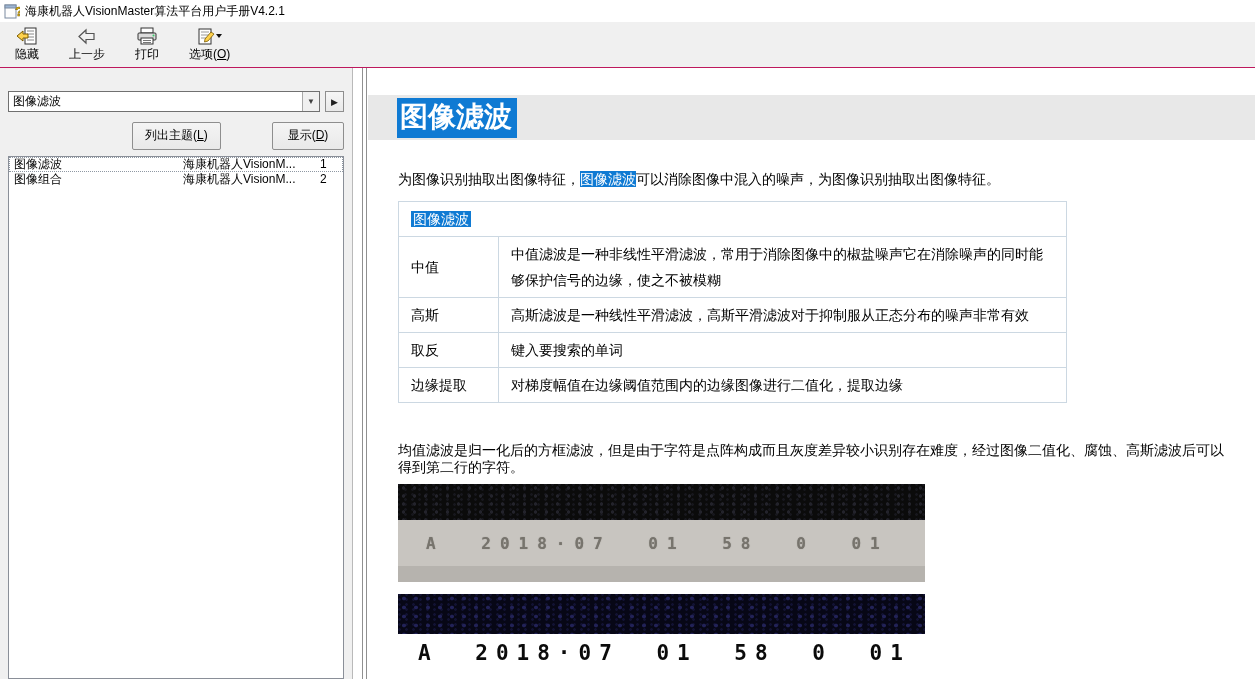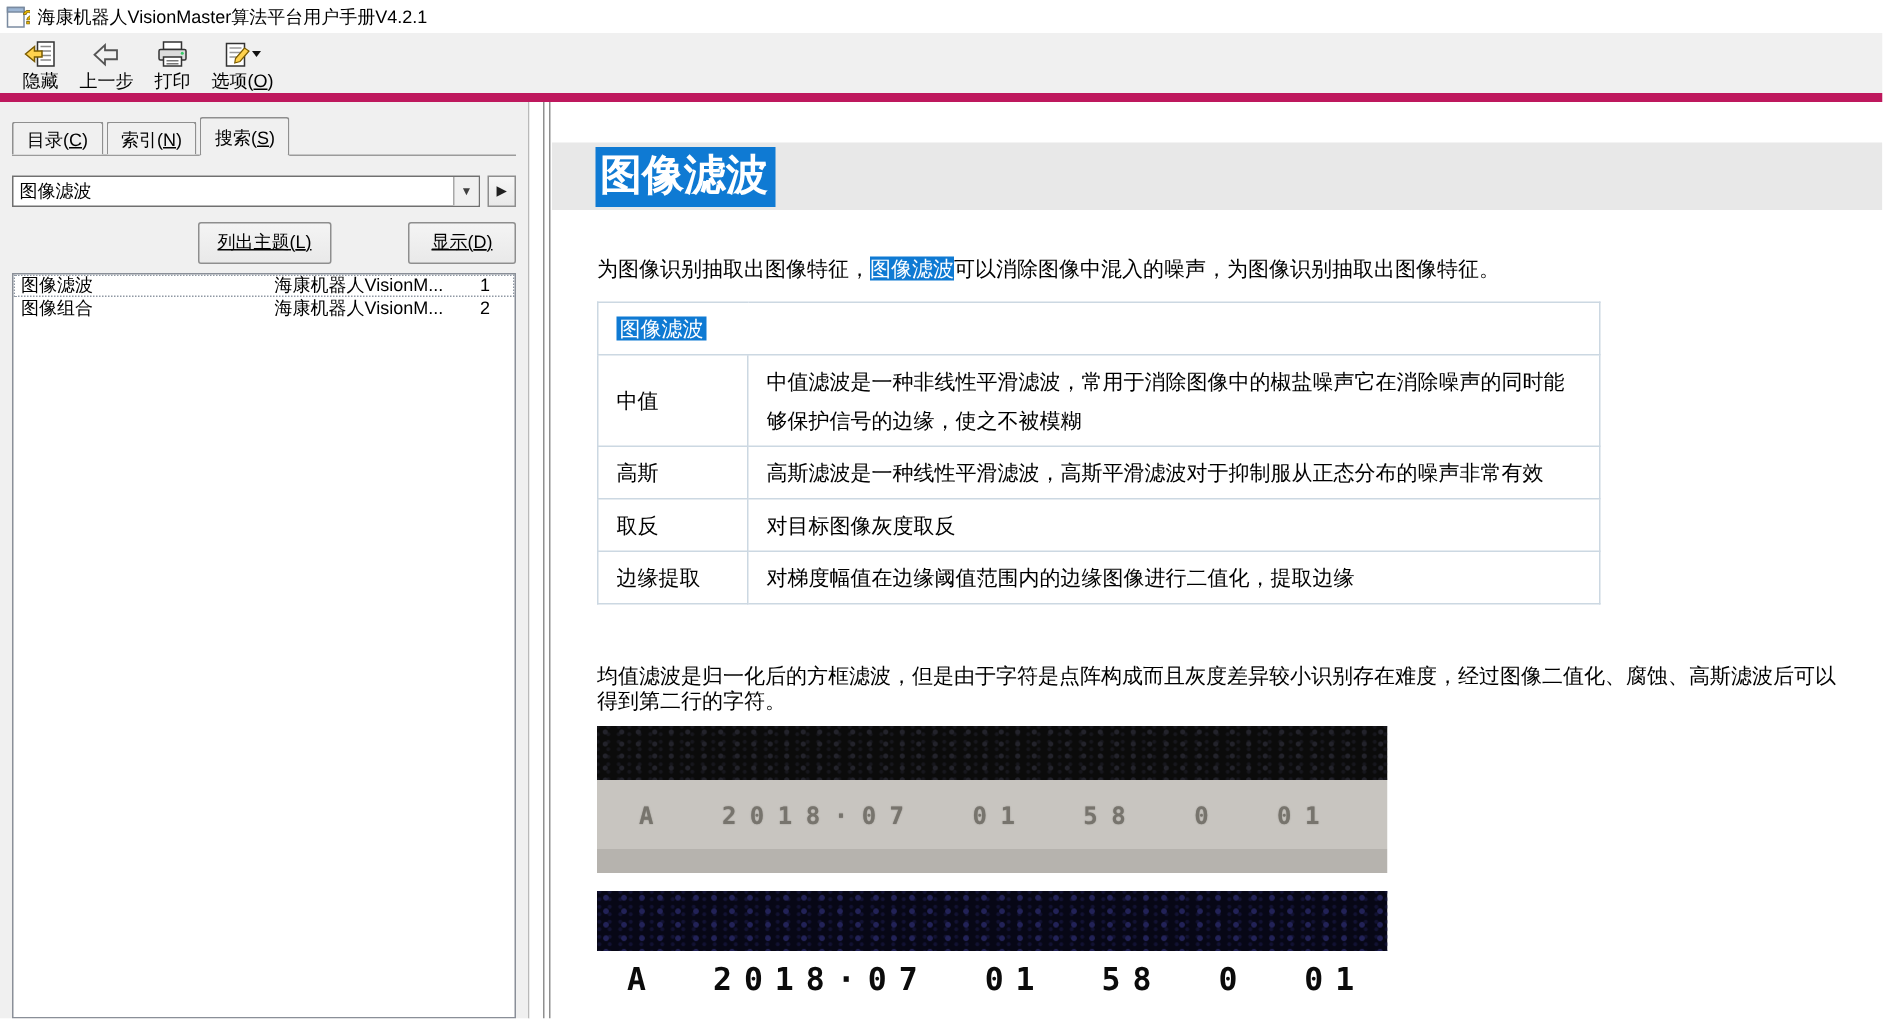--- a/index.html
+++ b/index.html
@@ -5,22 +5,22 @@
   * { box-sizing: border-box; margin: 0; padding: 0; }
   html,body { width:1255px; height:679px; overflow:hidden; background:#fff;
     font-family:"Liberation Sans","DejaVu Sans",sans-serif; color:#000; }
 
   
   .titlebar{ height:22px; background:#fff; display:flex; align-items:center;
     padding-left:4px; gap:5px; font-size:12px; }
   .titlebar .appicon{ width:16px; height:16px; display:inline-block; }
 
   
-  .toolbar{ height:46px; background:#f0f0f0; border-bottom:6px solid #be185d;
-    display:flex; align-items:stretch; padding:3px 0 1px 8px; }
+  .toolbar{ height:46px; background:#f0f0f0; border-bottom:1px solid #be185d;
+    display:flex; align-items:stretch; padding:3px 0 1px 8px; gap:16px; }
   .tbtn{ display:flex; flex-direction:column; align-items:center; justify-content:space-between;
     font-size:12px; padding:1px 6px 2px; background:transparent; border:1px solid transparent; cursor:default; }
   .tbtn .ticon{ height:20px; display:flex; align-items:center; }
 
   
   .main{ display:flex; height:611px; }
 
   
   .sidebar{ width:353px; background:#f0f0f0; border-right:1px solid #b9b9b9;
     display:flex; flex-direction:column; padding:10px 8px 0 8px; font-size:12px; }
@@ -30,21 +30,21 @@
   .tab.active{ height:26px; padding-top:5px; margin-bottom:-1px; border-bottom:1px solid #f0f0f0; }
   .tab .mn, .mn{ text-decoration:underline; }
   .search-label{ margin-top:14px; }
   .combo-row{ display:flex; margin-top:13px; height:21px; }
   .combo{ flex:1; background:#fff; border:1px solid #707070; display:flex; align-items:center; }
   .combo-text{ flex:1; padding-left:4px; }
   .combo-drop{ width:17px; height:100%; background:#f0f0f0; border-left:1px solid #a8a8a8;
     display:flex; align-items:center; justify-content:center; font-size:8px; color:#404040; }
   .arrow-btn{ width:19px; margin-left:5px; border:1px solid #8e8e8e; background:linear-gradient(#f6f6f6,#e9e9e9);
     display:flex; align-items:center; justify-content:center; font-size:9px; color:#202020; }
-  .btn-row{ display:flex; margin-top:10px;text-decoration:underline; }
+  .btn-row{ display:flex; margin-top:10px; }
   .btn{ border:1px solid #8e8e8e; background:linear-gradient(#f4f4f4,#e9e9e9);
     font-size:12px; padding:4px 12px 5px; border-radius:2px; }
   .btn-list{ margin-left:124px; }
   .btn-show{ margin-left:auto; min-width:72px; text-align:center; }
   .select-row{ display:flex; margin-top:17px; }
   .found{ margin-left:113px; }
 
   .listview{ margin-top:6px; flex:1; background:#fff; border:1px solid #8a8f98;
     display:flex; flex-direction:column; overflow:hidden; }
   .lv-header{ display:flex; background:#f0f0f0; height:19px; flex:none; }
@@ -152,25 +152,20 @@
         <path d="M19 7 l6 0 -3 4 z" fill="#111"></path>
       </svg>
     </span>
     <span><span>选项(</span><span class="mn">O</span><span>)</span></span>
   </div>
 </div>
 
 <div class="main">
 
   <div class="sidebar">
-    <div class="tabbar">
-      <div class="tab"><span>目录(</span><span class="mn">C</span><span>)</span></div>
-      <div class="tab"><span>索引(</span><span class="mn">N</span><span>)</span></div>
-      <div class="tab active"><span>搜索(</span><span class="mn">S</span><span>)</span></div>
-    </div>
 
 
     <div class="combo-row">
       <div class="combo">
         <span class="combo-text">图像滤波</span>
         <span class="combo-drop">
             <span>▼</span>
           </span>
       </div>
       <div class="arrow-btn">
@@ -217,21 +212,21 @@
       <tr>
         <td class="fname">中值</td>
         <td>中值滤波是一种非线性平滑滤波，常用于消除图像中的椒盐噪声它在消除噪声的同时能够保护信号的边缘，使之不被模糊</td>
       </tr>
       <tr>
         <td class="fname">高斯</td>
         <td>高斯滤波是一种线性平滑滤波，高斯平滑滤波对于抑制服从正态分布的噪声非常有效</td>
       </tr>
       <tr>
         <td class="fname">取反</td>
-        <td>对目标图像灰度取反</td>
+        <td>键入要搜索的单词</td>
       </tr>
       <tr>
         <td class="fname">边缘提取</td>
         <td>对梯度幅值在边缘阈值范围内的边缘图像进行二值化，提取边缘</td>
       </tr>
     </tbody>
       </table>
 
     <p class="para para2">均值滤波是归一化后的方框滤波，但是由于字符是点阵构成而且灰度差异较小识别存在难度，经过图像二值化、腐蚀、高斯滤波后可以得到第二行的字符。</p>
 

